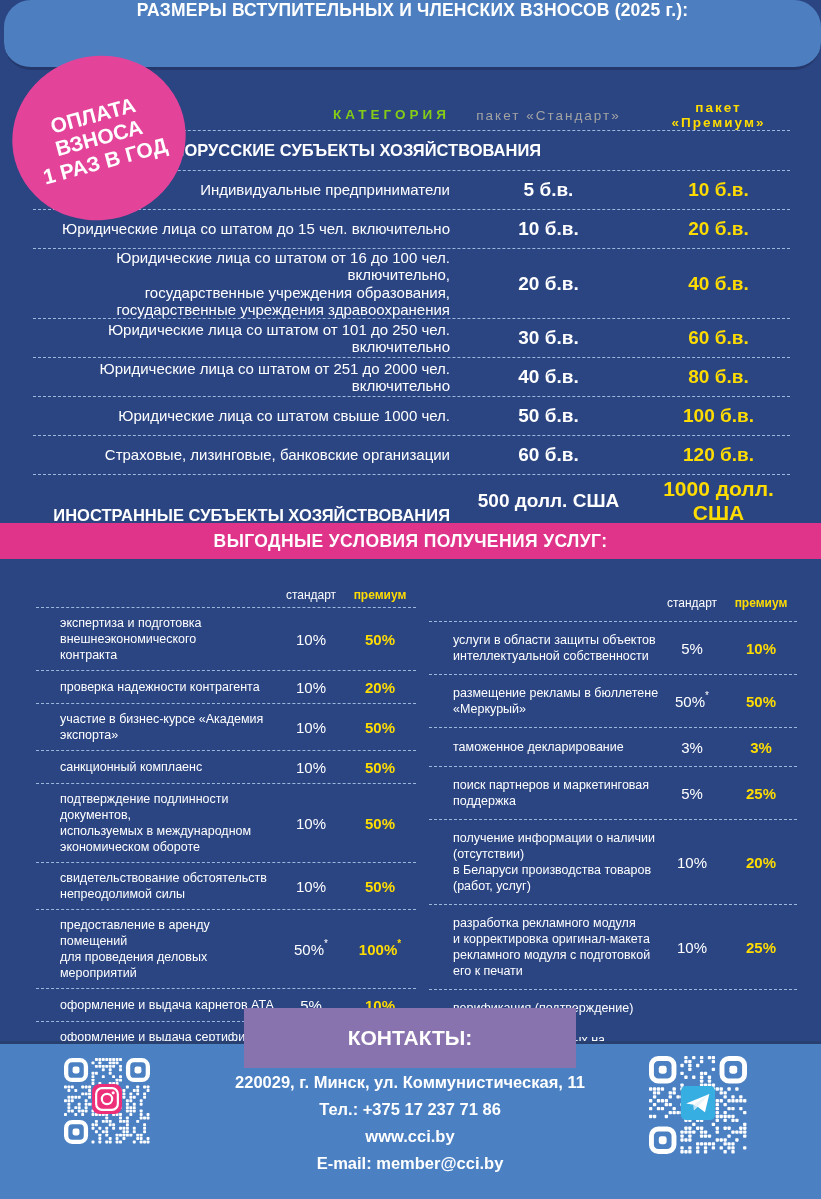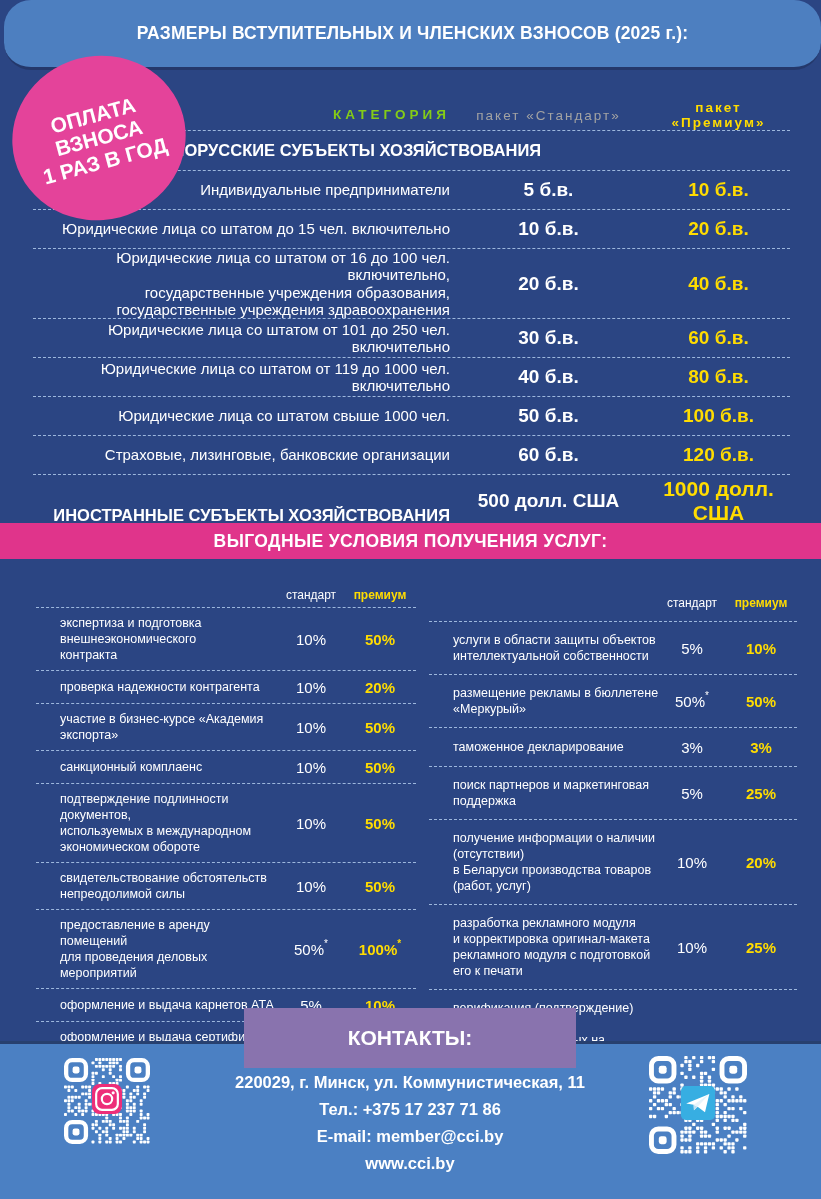--- a/index.html
+++ b/index.html
@@ -4,21 +4,21 @@
 <style>
   html,body{margin:0;padding:0;}
   .page{
     position:relative; width:821px; height:1199px; overflow:hidden;
     background:#2B4583; font-family:"Liberation Sans", sans-serif; color:#fff;
   }
   
   .top-band{
     position:absolute; top:0; left:4px; right:0; height:67px;
     background:#4D7FC0; border-bottom:3px solid #24386B;
-    display:flex; align-items:center; justify-content:center;border-radius:27px;
+    display:flex; justify-content:center;border-radius:27px;
   }
   .top-band h1{
     margin:0; font-size:17.5px; font-weight:bold; letter-spacing:.2px; color:#fff;
   }
   
   .badge{
     position:absolute; left:12px; top:56px; width:174px; height:164px;
     background:#E4439A; border-radius:50%; z-index:6;
     display:flex; flex-direction:column; align-items:center; justify-content:center;
     transform:rotate(-15deg);
@@ -128,21 +128,21 @@
 государственные учреждения здравоохранения</div>
       <div class="f-std f-val">20 б.в.</div>
       <div class="f-prem f-valp">40 б.в.</div>
     </div>
     <div class="f-row f-data">
       <div class="f-cat">Юридические лица со штатом от 101 до 250 чел. включительно</div>
       <div class="f-std f-val">30 б.в.</div>
       <div class="f-prem f-valp">60 б.в.</div>
     </div>
     <div class="f-row f-data">
-      <div class="f-cat">Юридические лица со штатом от 119 до 1000 чел. включительно</div>
+      <div class="f-cat">Юридические лица со штатом от 251 до 2000 чел. включительно</div>
       <div class="f-std f-val">40 б.в.</div>
       <div class="f-prem f-valp">80 б.в.</div>
     </div>
     <div class="f-row f-data">
       <div class="f-cat">Юридические лица со штатом свыше 1000 чел.</div>
       <div class="f-std f-val">50 б.в.</div>
       <div class="f-prem f-valp">100 б.в.</div>
     </div>
     <div class="f-row f-data">
       <div class="f-cat">Страховые, лизинговые, банковские организации</div>
@@ -272,22 +272,22 @@
 
   <div class="bottom"></div>
 
   <div class="contacts-box">
     <h2>КОНТАКТЫ:</h2>
   </div>
 
   <div class="contact-lines">
     <div>220029, г. Минск, ул. Коммунистическая, 11</div>
     <div>Тел.: +375 17 237 71 86</div>
+    <a href="#">www.cci.by</a>
     <a href="#">E-mail: member@cci.by</a>
-    <a href="#">www.cci.by</a>
   </div>
 
   <div class="qr qr-left">
     <svg class="qrgrid" viewBox="0 0 100 100">
         <g fill="#fff">
           <rect x="36" y="0" width="3.4" height="3.4" rx="0.8"></rect>
           <rect x="40" y="0" width="3.4" height="3.4" rx="0.8"></rect>
           <rect x="44" y="0" width="3.4" height="3.4" rx="0.8"></rect>
           <rect x="48" y="0" width="3.4" height="3.4" rx="0.8"></rect>
           <rect x="52" y="0" width="3.4" height="3.4" rx="0.8"></rect>

